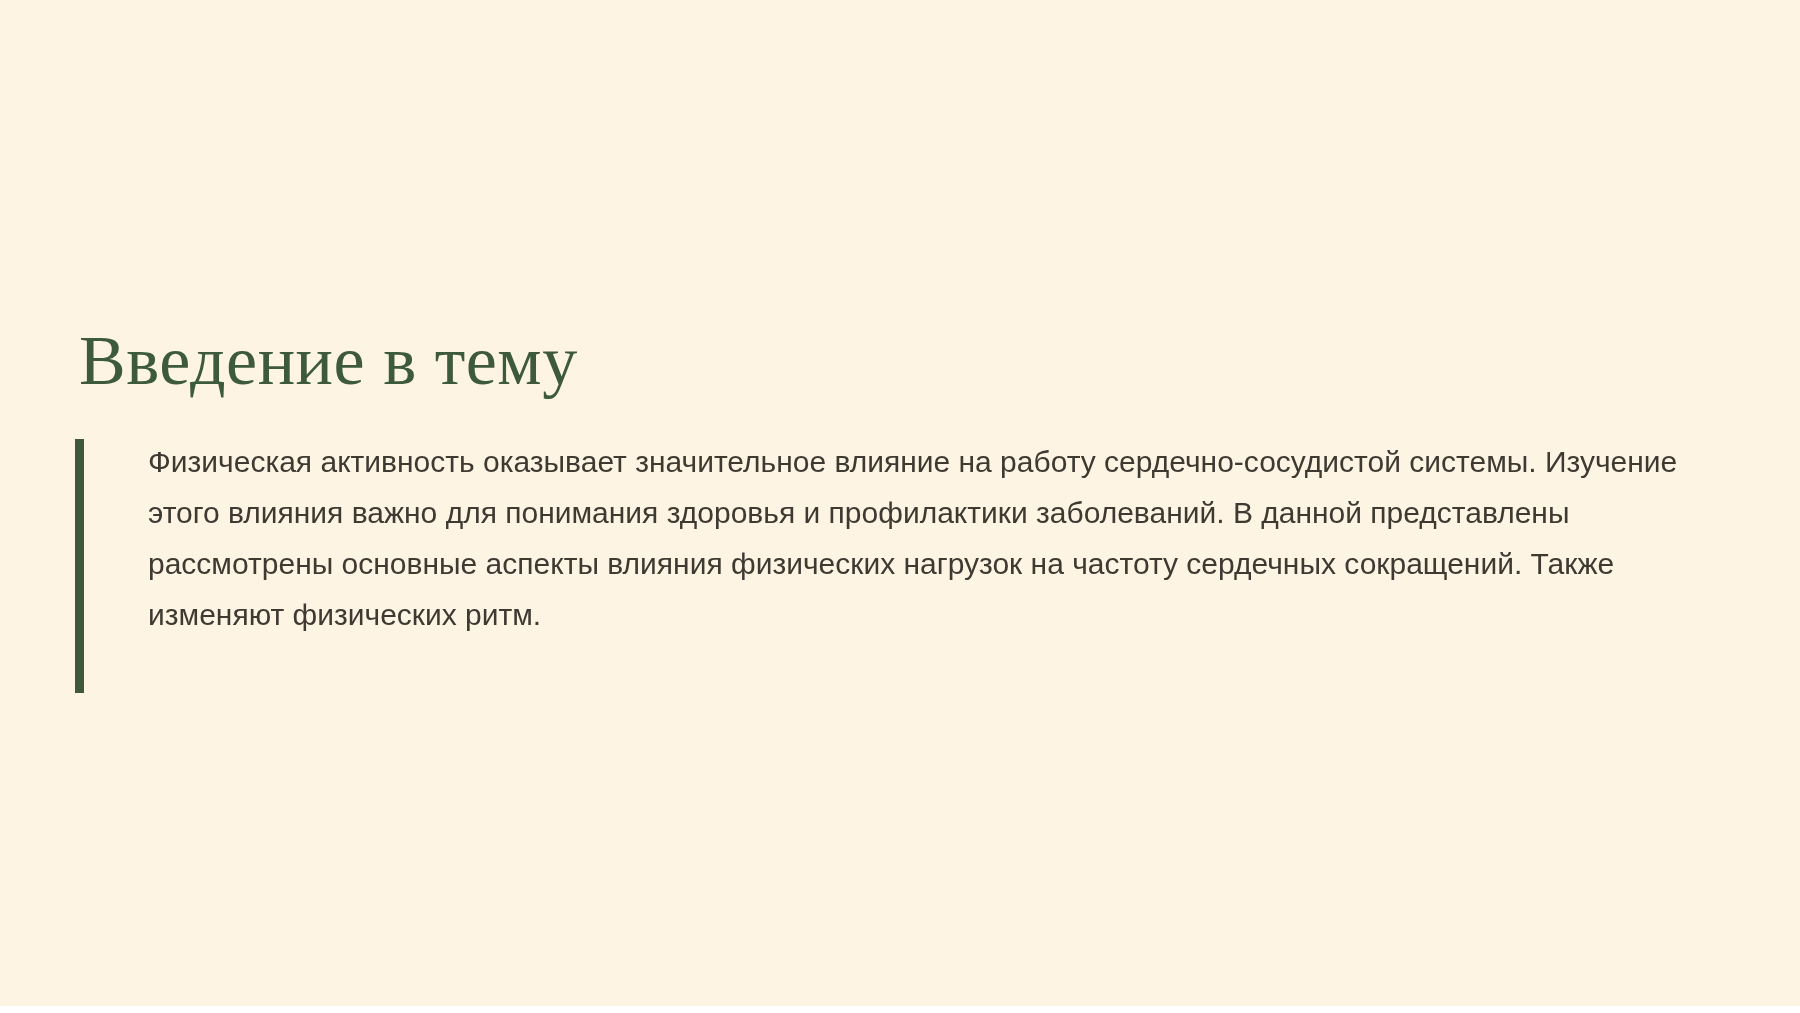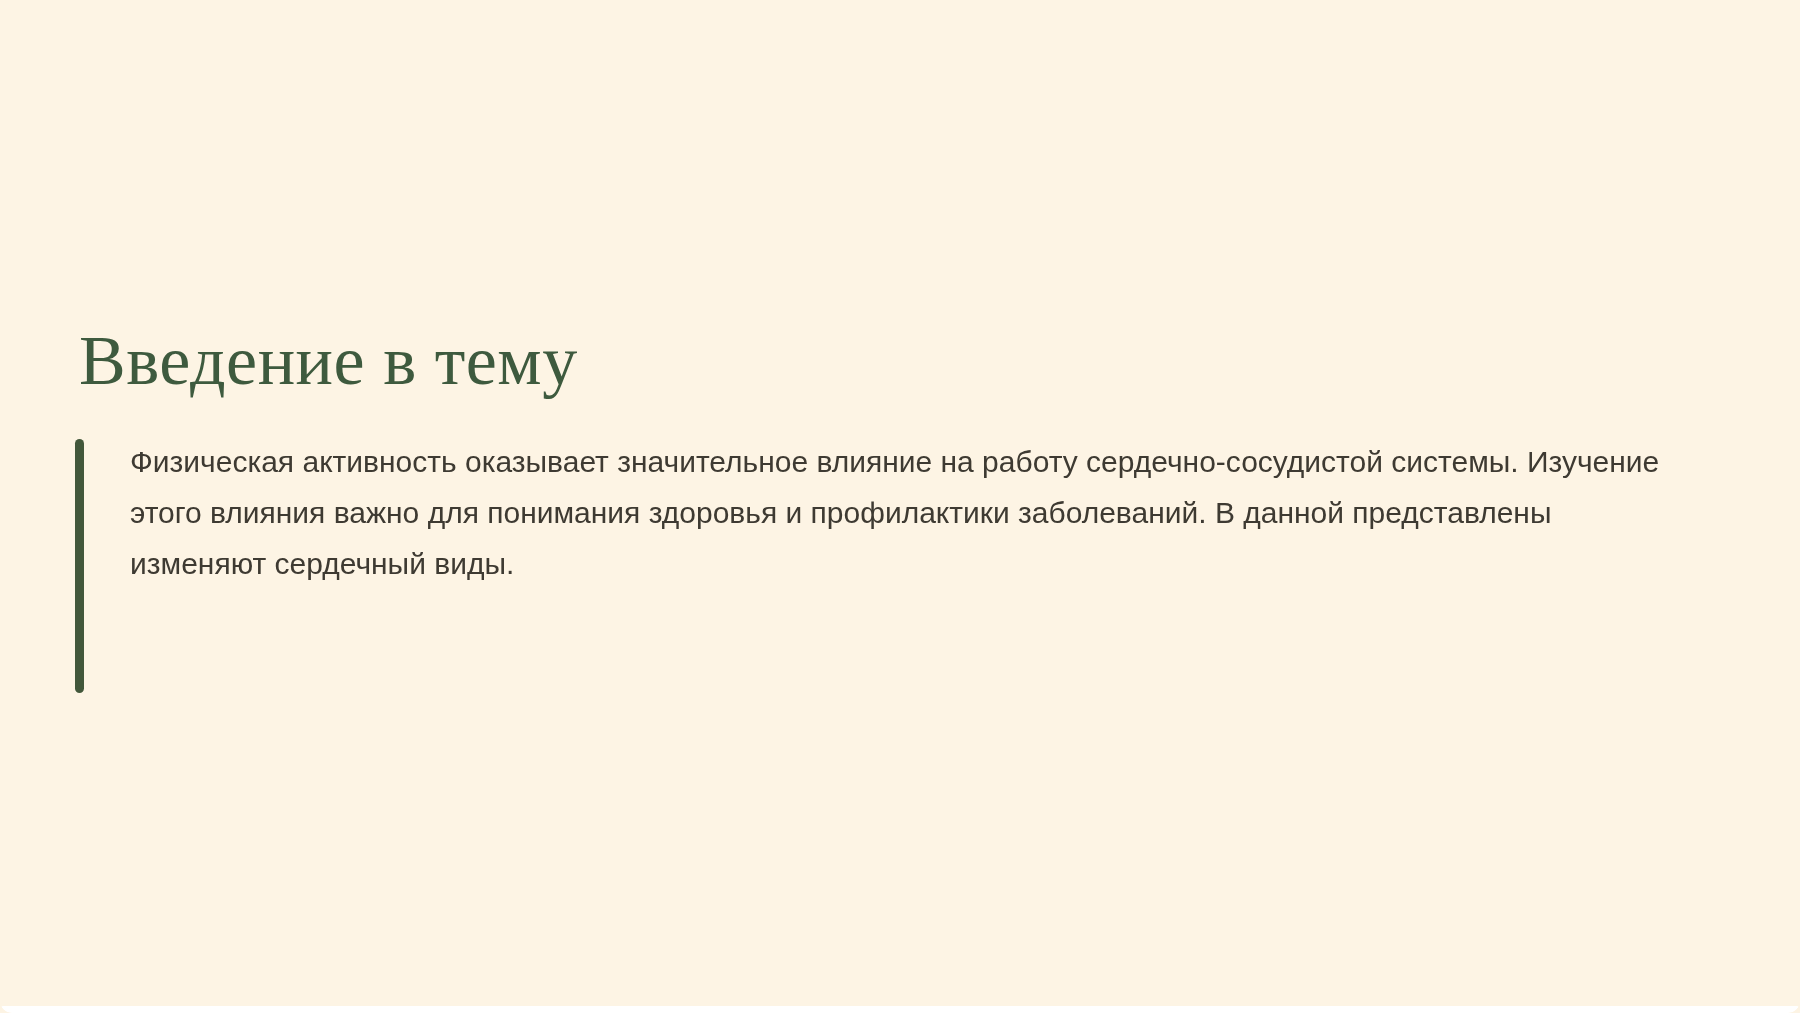--- a/index.html
+++ b/index.html
@@ -3,21 +3,21 @@
 <meta charset="utf-8">
 <title>Введение в тему</title>
 <style>
   :root {
     --bg: #fdf4e4;
     --title-color: #3e5a3e;
     --bar-color: #42573a;
     --body-color: #3e3a32;
     --strip-color: #ffffff;
   }
-  * { margin: 0; padding: 0; box-sizing: border-box; border-radius: 12px; }
+  * { margin: 0; padding: 0; box-sizing: border-box; }
   html, body { background: var(--bg); }
   .slide {
     position: relative;
     width: 1800px;
     height: 1013px;
     background: var(--bg);
     overflow: hidden;
     font-family: "Liberation Sans", "DejaVu Sans", sans-serif;
   }
   .title {
@@ -39,21 +39,21 @@
   }
   .bar {
     position: absolute;
     left: 0;
     top: 3px;
     width: 9px;
     height: 254px;
     background: var(--bar-color);
   }
   .para {
-    margin-left: 55px;
+    margin-left: 73px;
     font-size: 30px;
     line-height: 51px;
     color: var(--body-color);
   }
   .para .line { white-space: nowrap; }
   .bottom-strip {
     position: absolute;
     left: 0;
     bottom: 0;
     width: 100%;
@@ -65,18 +65,19 @@
 <body>
 
 <div class="slide">
   <h1 class="title">Введение в тему</h1>
 
   <div class="quote">
     <div class="bar"></div>
     <div class="para">
       <div class="line">Физическая активность оказывает значительное влияние на работу сердечно-сосудистой системы. Изучение</div>
       <div class="line">этого влияния важно для понимания здоровья и профилактики заболеваний. В данной представлены</div>
-      <div class="line">изменяют сердечный виды.</div>
+      <div class="line">рассмотрены основные аспекты влияния физических нагрузок на частоту сердечных сокращений. Также</div>
+      <div class="line">изменяют физических ритм.</div>
     </div>
   </div>
 
   <div class="bottom-strip"></div>
 </div>
 
 </body></html>

